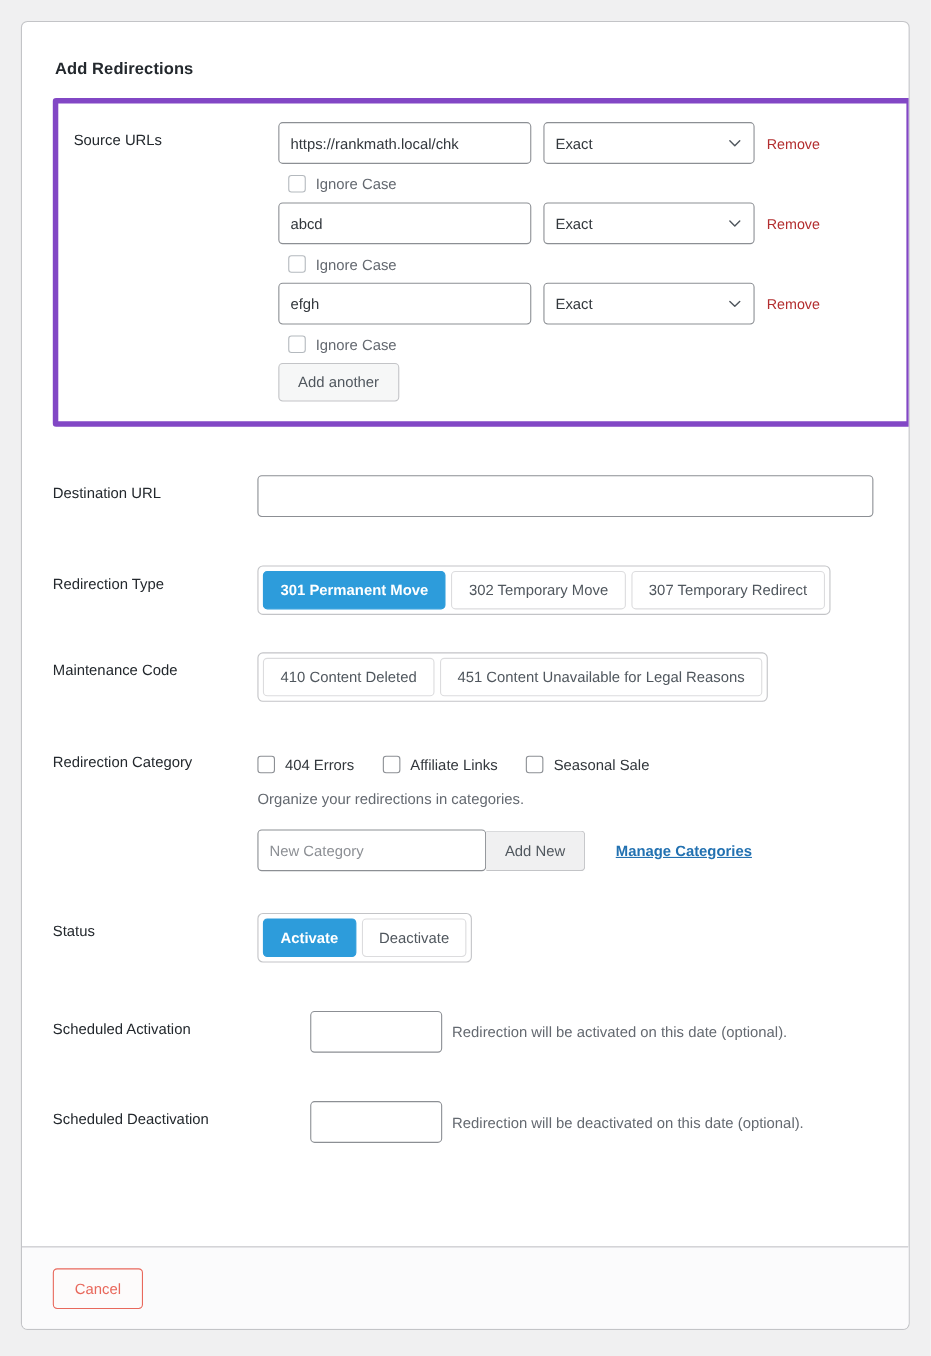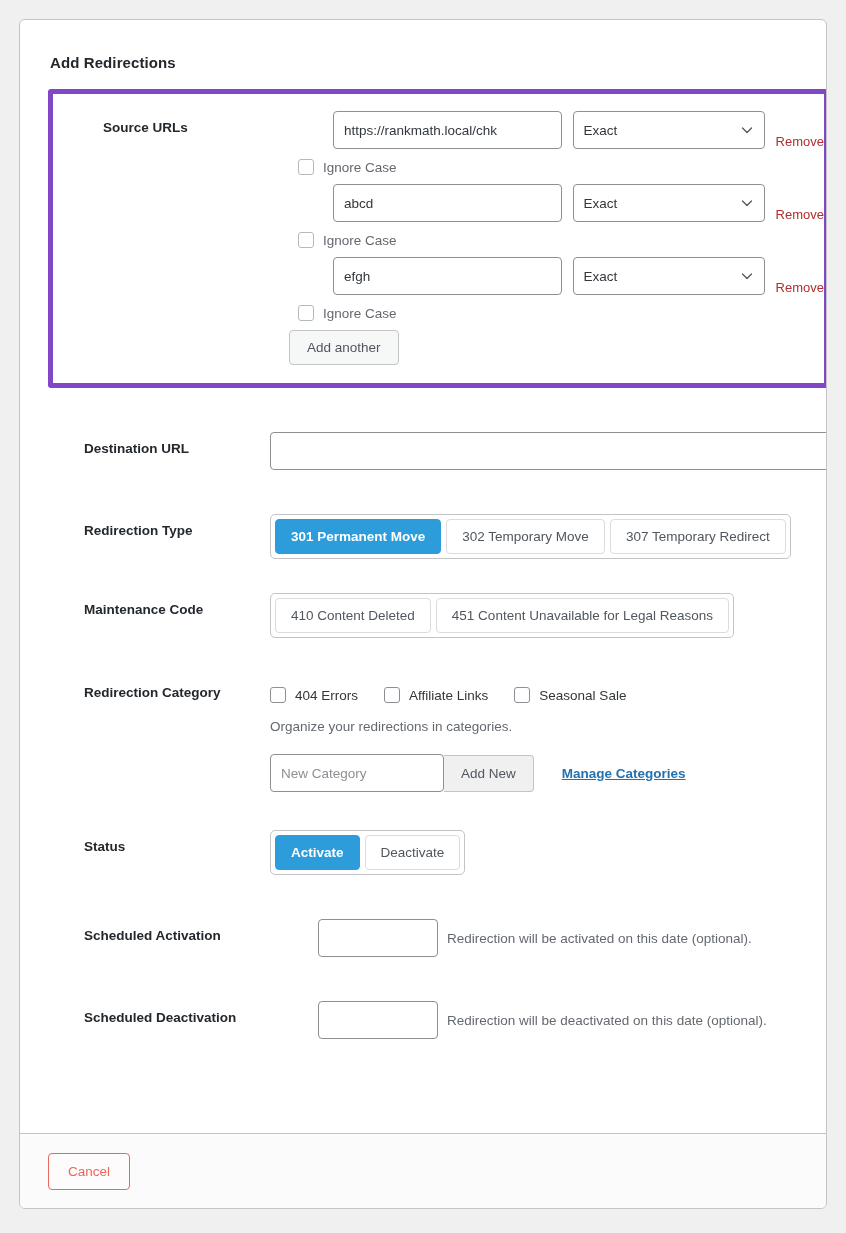--- a/index.html
+++ b/index.html
@@ -45,24 +45,23 @@
   
   .row {
     display: flex;
     align-items: flex-start;
     margin-bottom: 0;
   }
   .row-label {
     width: 186px;
     flex: 0 0 186px;
     font-size: 13.5px;
-    font-weight: bold;
+    font-weight: normal;
     color: #23282d;
     padding-top: 9px;
-    margin-left: 36px;
   }
   .row-field {
     flex: 1 1 auto;
     min-width: 0;
   }
 
   
   .highlight-box {
     border: 5px solid #8247c5;
     border-radius: 3px;
@@ -83,21 +82,21 @@
     background: #fff;
     padding: 6px 10px;
     height: 38px;
     outline: none;
   }
   input.txt::placeholder { color: #8c8f94; }
 
   .src-input { width: 230px; }
   .dest-input { width: 560px; }
   .date-input { width: 120px; height: 37px; }
-  .newcat-input { width: 174px; height: 37px; }
+  .newcat-input { width: 208px; height: 37px; }
 
   select.sel {
     font-family: "Liberation Sans", sans-serif;
     font-size: 13.5px;
     color: #32373c;
     border: 1px solid #8c8f94;
     border-radius: 4px;
     background: #fff;
     height: 38px;
     width: 192px;
@@ -112,23 +111,22 @@
     right: 12px;
     top: 50%;
     transform: translateY(-50%);
     pointer-events: none;
     width: 12px;
     height: 12px;
   }
 
   .src-row {
     display: flex;
-    align-items: flex-end;
+    align-items: center;
     gap: 11px;
-    margin-left: 44px;
   }
   .remove-link {
     color: #b32d2e;
     font-size: 13px;
     text-decoration: none;
     cursor: pointer;
     white-space: nowrap;
   }
 
   

